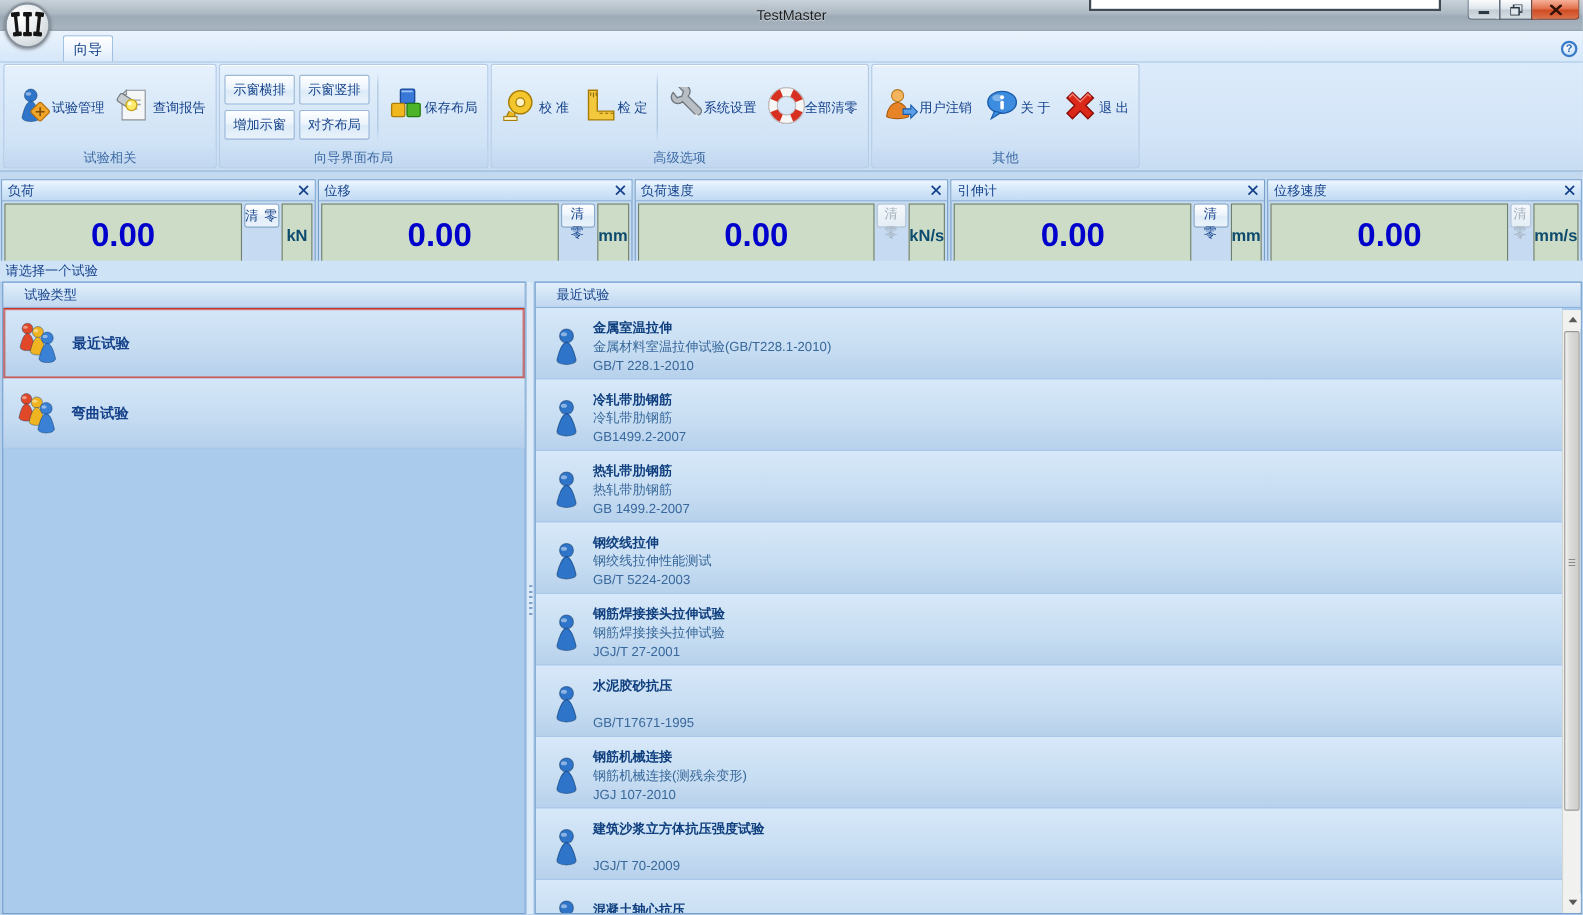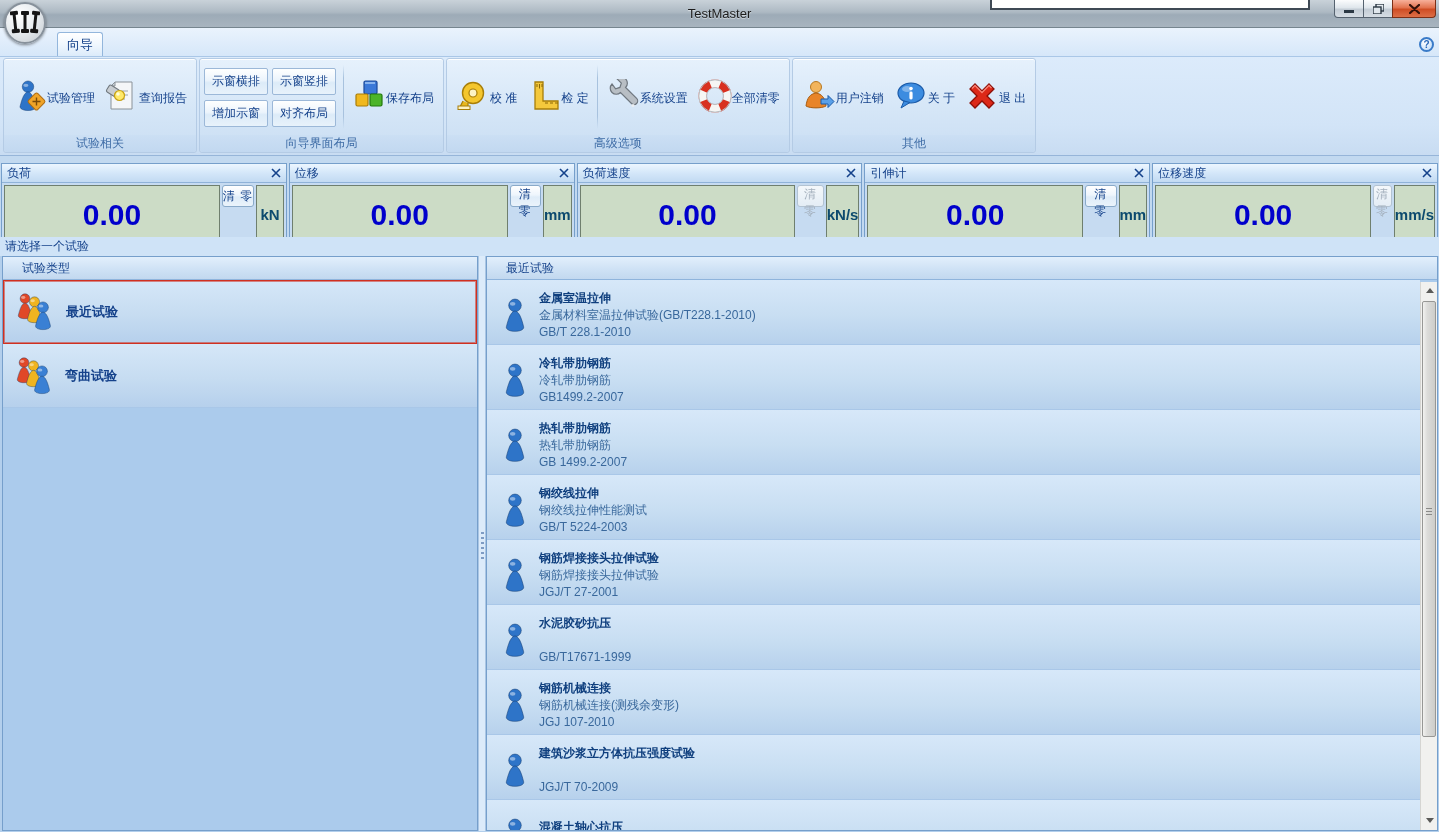--- a/index.html
+++ b/index.html
@@ -551,21 +551,21 @@
           <div class="recent-item">
 
   <svg class="pawn-icon" width="28" height="35" viewBox="0 0 24 30">
     <g color="#2e74c8">
                 <use href="#pawn-sym" width="24" height="30"></use>
               </g>
   </svg>
     <div class="recent-text">
       <span class="recent-title">水泥胶砂抗压</span>
       <span class="recent-desc"></span>
-      <span class="recent-std">GB/T17671-1999</span>
+      <span class="recent-std">GB/T17671-1995</span>
     </div>
   </div>
           <div class="recent-item">
 
   <svg class="pawn-icon" width="28" height="35" viewBox="0 0 24 30">
     <g color="#2e74c8">
                 <use href="#pawn-sym" width="24" height="30"></use>
               </g>
   </svg>
     <div class="recent-text">

